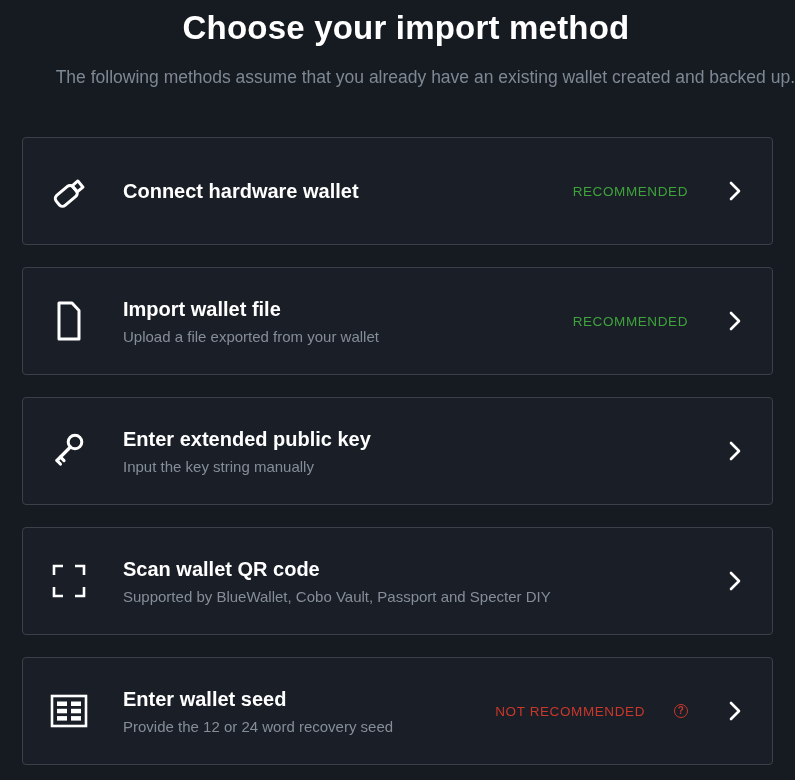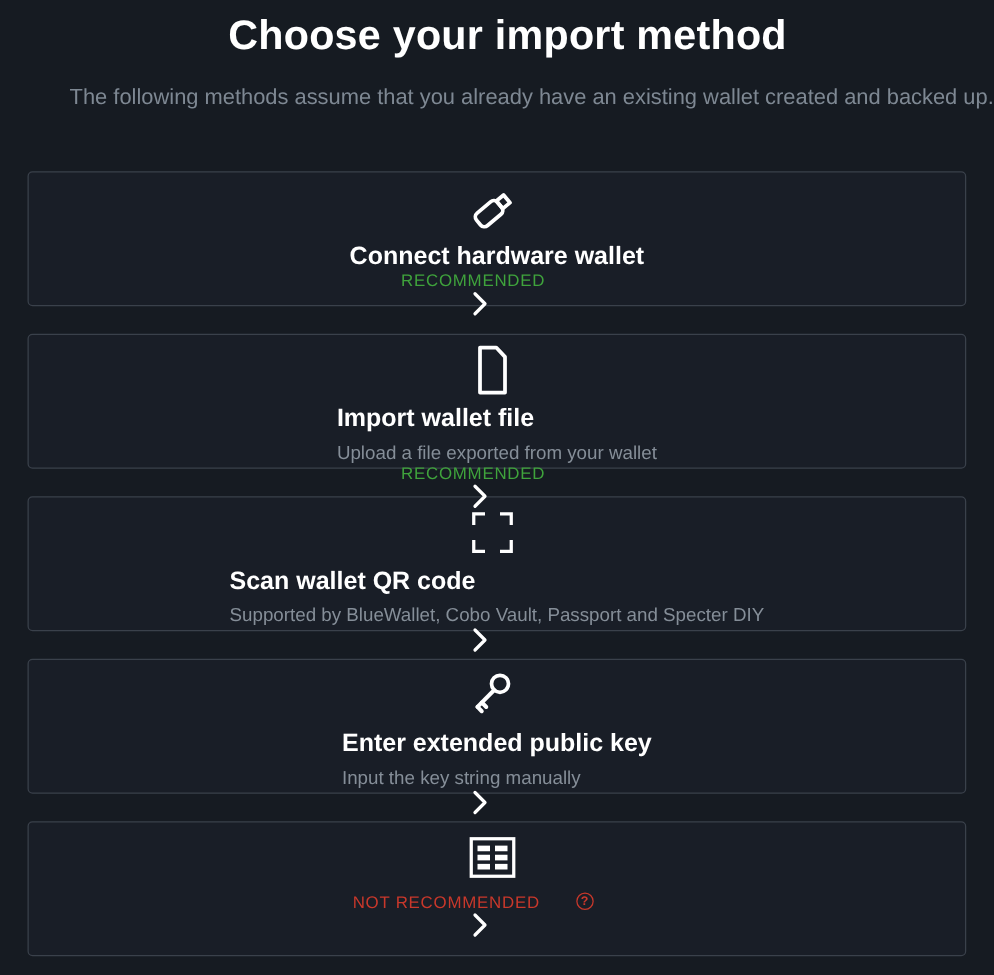--- a/index.html
+++ b/index.html
@@ -27,21 +27,20 @@
   .method-list { margin: 49px 22px 0 22px; }
   .method-card {
     display: flex;
     align-items: center;
     height: 108px;
     margin-bottom: 22px;
     background: #191e27;
     border: 1px solid #3a414b;
     border-radius: 4px;
     cursor: pointer;
-    flex-direction: column;
   }
   .method-icon {
     width: 44px; height: 56px;
     margin-left: 24px;
     margin-right: 32px;
     flex: 0 0 auto;
     display: flex; align-items: center; justify-content: center;
   }
   .method-text { flex: 1 1 auto; min-width: 0; }
   .method-title {
@@ -133,51 +132,51 @@
     </span>
     <span class="chevron">
       <svg width="14" height="22" viewBox="0 0 14 22">
         <polyline points="3,3 11,11 3,19" fill="none" stroke="#ffffff" stroke-width="2.6" stroke-linecap="round" stroke-linejoin="round"></polyline>
       </svg>
     </span>
   </div>
 
   <div class="method-card">
     <span class="method-icon">
+        <svg width="44" height="44" viewBox="0 0 44 44" fill="none" stroke="#ffffff" stroke-linecap="round" stroke-linejoin="round">
+          <circle cx="28" cy="13" r="6.8" stroke-width="3"></circle>
+          <path d="M23.4 18 L10 31.5" stroke-width="3.2"></path>
+          <path d="M13.5 28 L17 31.6" stroke-width="3.2"></path>
+          <path d="M10 31.5 L13.4 35" stroke-width="3.2"></path>
+        </svg>
+      </span>
+    <span class="method-text">
+      <div class="method-title">Enter extended public key</div>
+      <div class="method-desc">Input the key string manually</div>
+    </span>
+
+    <span class="chevron">
+      <svg width="14" height="22" viewBox="0 0 14 22">
+        <polyline points="3,3 11,11 3,19" fill="none" stroke="#ffffff" stroke-width="2.6" stroke-linecap="round" stroke-linejoin="round"></polyline>
+      </svg>
+    </span>
+  </div>
+
+  <div class="method-card">
+    <span class="method-icon">
         <svg width="40" height="40" viewBox="0 0 40 40" fill="none" stroke="#ffffff" stroke-width="2.6" stroke-linejoin="miter">
           <polyline points="14,5 5,5 5,14"></polyline>
           <polyline points="26,5 35,5 35,14"></polyline>
           <polyline points="5,26 5,35 14,35"></polyline>
           <polyline points="35,26 35,35 26,35"></polyline>
         </svg>
       </span>
     <span class="method-text">
       <div class="method-title">Scan wallet QR code</div>
       <div class="method-desc">Supported by BlueWallet, Cobo Vault, Passport and Specter DIY</div>
-    </span>
-
-    <span class="chevron">
-      <svg width="14" height="22" viewBox="0 0 14 22">
-        <polyline points="3,3 11,11 3,19" fill="none" stroke="#ffffff" stroke-width="2.6" stroke-linecap="round" stroke-linejoin="round"></polyline>
-      </svg>
-    </span>
-  </div>
-
-  <div class="method-card">
-    <span class="method-icon">
-        <svg width="44" height="44" viewBox="0 0 44 44" fill="none" stroke="#ffffff" stroke-linecap="round" stroke-linejoin="round">
-          <circle cx="28" cy="13" r="6.8" stroke-width="3"></circle>
-          <path d="M23.4 18 L10 31.5" stroke-width="3.2"></path>
-          <path d="M13.5 28 L17 31.6" stroke-width="3.2"></path>
-          <path d="M10 31.5 L13.4 35" stroke-width="3.2"></path>
-        </svg>
-      </span>
-    <span class="method-text">
-      <div class="method-title">Enter extended public key</div>
-      <div class="method-desc">Input the key string manually</div>
     </span>
 
     <span class="chevron">
       <svg width="14" height="22" viewBox="0 0 14 22">
         <polyline points="3,3 11,11 3,19" fill="none" stroke="#ffffff" stroke-width="2.6" stroke-linecap="round" stroke-linejoin="round"></polyline>
       </svg>
     </span>
   </div>
 
   <div class="method-card">
@@ -187,20 +186,24 @@
           <g fill="#ffffff">
             <rect x="9" y="9.5" width="10" height="4.5"></rect>
             <rect x="23" y="9.5" width="10" height="4.5"></rect>
             <rect x="9" y="16.8" width="10" height="4.5"></rect>
             <rect x="23" y="16.8" width="10" height="4.5"></rect>
             <rect x="9" y="24.1" width="10" height="4.5"></rect>
             <rect x="23" y="24.1" width="10" height="4.5"></rect>
           </g>
         </svg>
       </span>
+    <span class="method-text">
+      <div class="method-title">Enter wallet seed</div>
+      <div class="method-desc">Provide the 12 or 24 word recovery seed</div>
+    </span>
     <span class="method-badge not-recommended">
       <span class="badge-label">NOT RECOMMENDED</span>
     <span class="badge-help">?</span>
       </span>
     <span class="chevron">
       <svg width="14" height="22" viewBox="0 0 14 22">
         <polyline points="3,3 11,11 3,19" fill="none" stroke="#ffffff" stroke-width="2.6" stroke-linecap="round" stroke-linejoin="round"></polyline>
       </svg>
     </span>
   </div>

